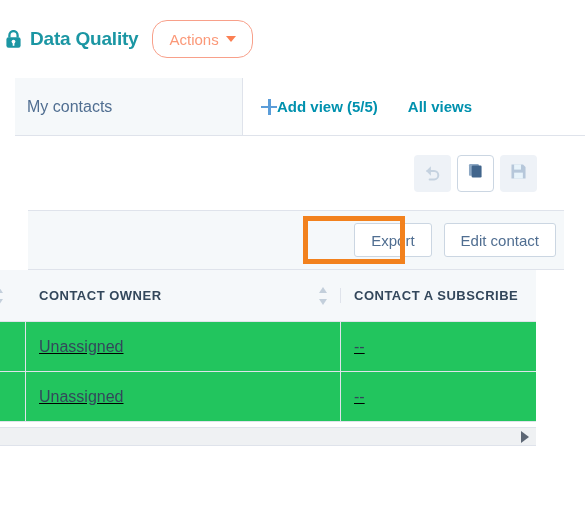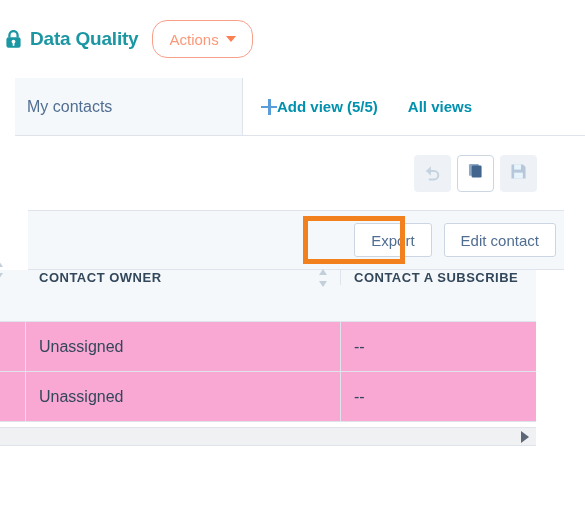--- a/index.html
+++ b/index.html
@@ -230,21 +230,21 @@
     position: absolute;
     left: 0; top: 270px;
     width: 536px;
     box-sizing: border-box;
   }
   .thead {
     height: 52px;
     background: #f5f8fa;
     border-bottom: 1px solid #dfe3eb;
     display: flex;
-    align-items: flex-start;
+    align-items: center;
     box-sizing: border-box;
   }
   .th {
     display: flex;
     align-items: center;
     box-sizing: border-box;
     border-right: 1px solid #dfe3eb;
     font-size: 13px;
     letter-spacing: 0.5px;
     color: #33475b;
@@ -270,25 +270,26 @@
     border-left: 4.5px solid transparent;
     border-right: 4.5px solid transparent;
   }
   .sort-arrows .up { top: 1px; border-bottom: 6px solid #c3cfdb; }
   .sort-arrows .dn { bottom: 1px; border-top: 6px solid #c3cfdb; }
   
   .sort-arrows.clipped { right: auto; left: -5px; }
 
   .trow {
     height: 50px;
-    background: #f9a8d4;
+    background: #22c55e;
     border-bottom: 1px solid #dfe3eb;
     display: flex;
     align-items: stretch;
     box-sizing: border-box;
+    text-decoration: underline;
   }
   .td {
     display: flex;
     align-items: center;
     box-sizing: border-box;
     border-right: 1px solid #dfe3eb;
     font-size: 16px;
     color: #33475b;
     padding-left: 13px;
   }

